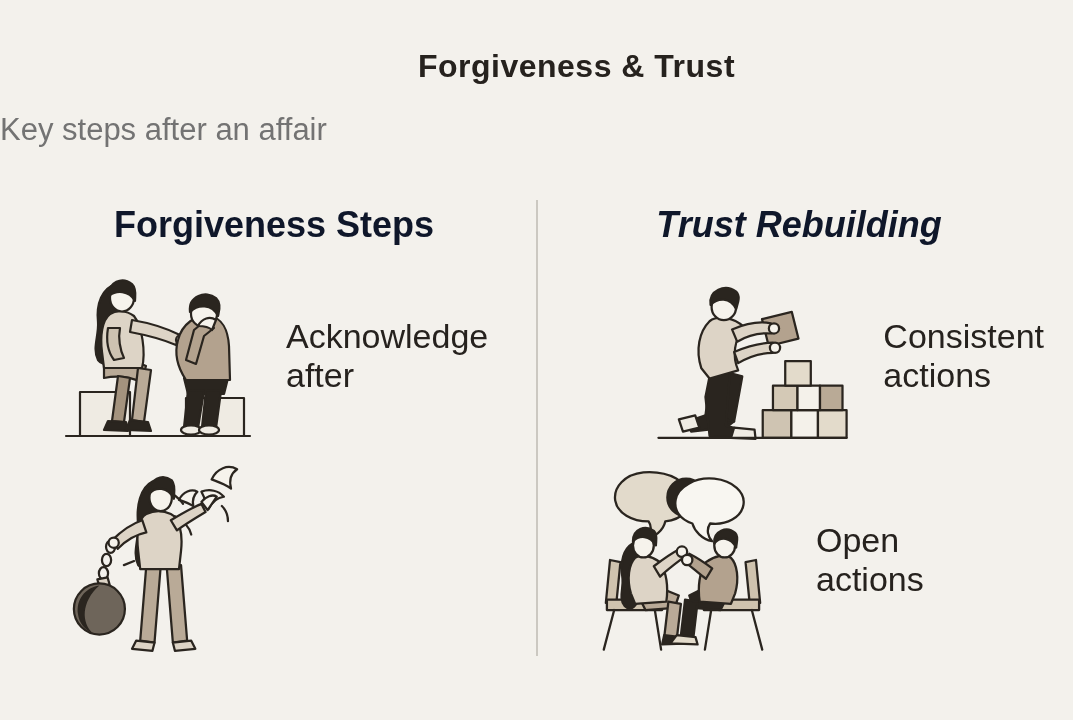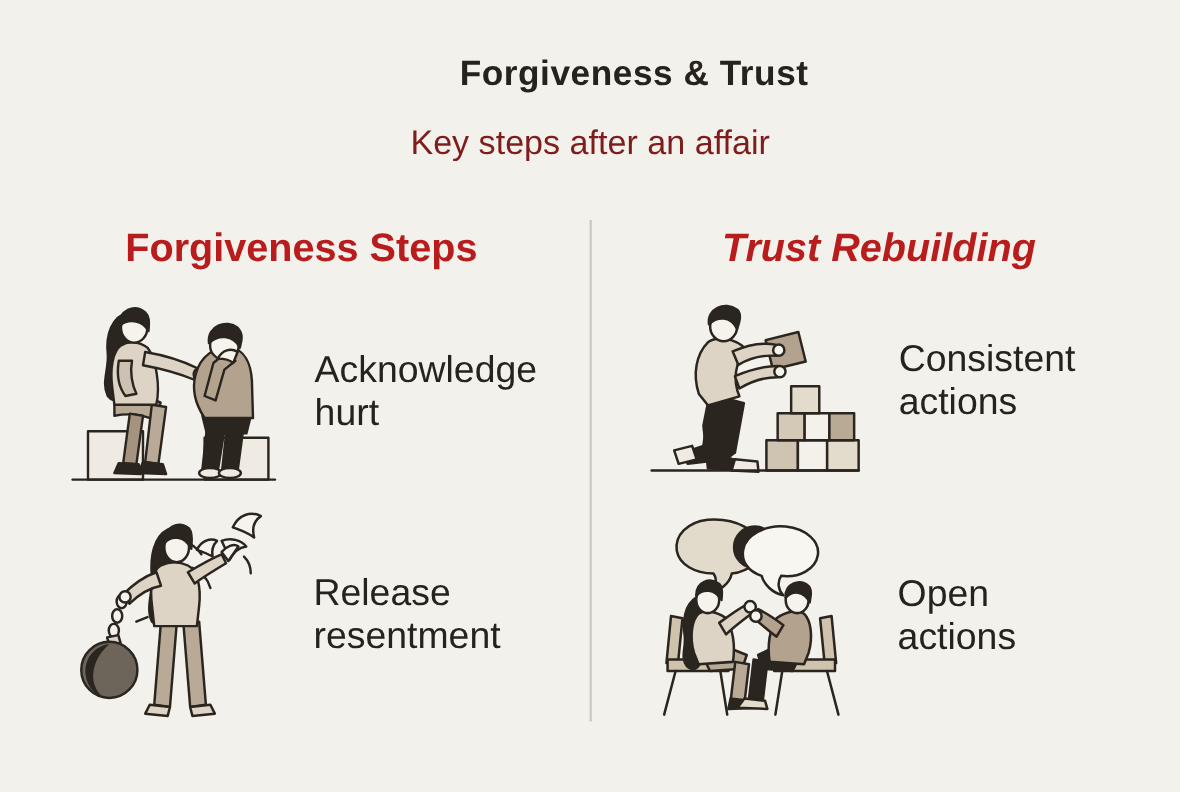--- a/index.html
+++ b/index.html
@@ -11,44 +11,44 @@
     overflow:hidden;
   }
   .page{position:relative;width:1073px;height:720px;background:#f3f1ec;}
   .title{
     position:absolute;top:48px;left:0;width:100%;
     text-align:center;font-size:32px;font-weight:700;
     letter-spacing:0.5px;color:#26221e;margin-left:40px;
   }
   .subtitle{
     position:absolute;top:112px;left:0;width:100%;
-    text-align:center;font-size:31px;font-weight:400;color:#7f1d1d;
+    font-size:31px;font-weight:400;color:#737373;
   }
   .divider{
     position:absolute;left:536px;top:200px;width:2px;height:456px;
     background:#cbc8c1;
   }
   .col-heading{
     position:absolute;top:204px;width:472px;
-    text-align:center;font-size:36px;font-weight:700;color:#b91c1c;
+    text-align:center;font-size:36px;font-weight:700;color:#0f172a;
   }
   .col-heading.left{left:38px;}
   .col-heading.right{left:563px;font-style:italic;}
   .row{
     position:absolute;display:flex;align-items:center;
   }
   .illus{flex:0 0 auto;}
   .illus svg{display:block;}
   .step-label{
     font-size:34px;font-weight:500;line-height:1.16;
     color:#26221e;white-space:pre-line;margin-left:28px;
   }
   #row-l1{left:58px;top:268px;width:460px;height:176px;}
   #row-l2{left:52px;top:458px;width:466px;height:202px;}
-  #row-r1{left:584px;top:256px;width:460px;height:180px;}
+  #row-r1{left:584px;top:266px;width:460px;height:180px;justify-content:flex-end;}
   #row-r2{left:578px;top:460px;width:466px;height:200px;}
 </style>
 </head>
 <body>
 
 <div class="page">
 
   <div class="title">Forgiveness &amp; Trust</div>
   <div class="subtitle">Key steps after an affair</div>
 
@@ -85,21 +85,21 @@
           <path d="M120,72 C124,56 138,46 152,48 C164,50 170,62 171,78 L172,112 L128,112 C120,100 116,86 120,72 Z" fill="#b3a28e"></path>
           <ellipse cx="146" cy="46" rx="13" ry="13" fill="#f6f3ec"></ellipse>
           <path d="M132,44 C130,28 148,22 158,30 C164,36 161,44 160,48 C154,36 140,36 132,44 Z" fill="#2a251f"></path>
           <path d="M128,92 L136,62 L148,52 L156,60 L146,68 L138,96 Z" fill="#b3a28e"></path>
           <path d="M140,58 C144,50 152,48 158,52 L154,62 C150,58 144,58 140,58 Z" fill="#f6f3ec"></path>
           <line x1="8" y1="168" x2="192" y2="168"></line>
         </g>
       </svg>
     </div>
     <div class="step-label">Acknowledge
-hurt</div>
+after</div>
   </div>
 
   <div class="row" id="row-l2">
     <div class="illus">
       <svg width="205" height="200" viewBox="0 0 200 196">
         <g stroke="#2a251f" stroke-width="2.2" stroke-linecap="round" stroke-linejoin="round">
 
           <g>
             <path d="M156,20 C161,9 172,5 181,10 C175,14 173,21 175,29 C168,24 161,22 156,20 Z" fill="#f6f3ec"></path>
             <path d="M146,32 C154,29 163,31 168,37 C161,38 156,43 153,49 C151,42 148,36 146,32 Z" fill="#f6f3ec"></path>
@@ -128,22 +128,20 @@
           <path d="M92,54 C84,58 82,74 84,90 L86,108 L124,108 L126,90 C128,72 124,58 116,54 C108,50 100,50 92,54 Z" fill="#ddd4c6"></path>
           <path d="M88,60 C76,64 66,72 58,80 L64,88 C72,80 82,74 92,72 Z" fill="#ddd4c6"></path>
           <circle cx="60" cy="82" r="5" fill="#f6f3ec"></circle>
           <path d="M116,60 C126,54 136,48 146,44 L150,52 C140,58 130,64 122,70 Z" fill="#ddd4c6"></path>
           <path d="M146,42 C150,37 157,34 161,37 L152,50 Z" fill="#f6f3ec"></path>
           <ellipse cx="106" cy="38" rx="11" ry="13" fill="#f6f3ec"></ellipse>
           <path d="M95,34 C94,19 108,14 117,21 C121,26 119,34 119,39 C113,27 101,27 95,34 Z" fill="#2a251f"></path>
         </g>
       </svg>
     </div>
-    <div class="step-label">Release
-resentment</div>
   </div>
 
   <div class="row" id="row-r1">
     <div class="illus">
       <svg width="205" height="180" viewBox="0 0 200 176">
         <g stroke="#2a251f" stroke-width="2.2" stroke-linecap="round" stroke-linejoin="round">
 
           <g>
             <rect x="110" y="141" width="28" height="27" fill="#cfc4b2"></rect>
             <rect x="138" y="141" width="26" height="27" fill="#f4f1ea"></rect>

